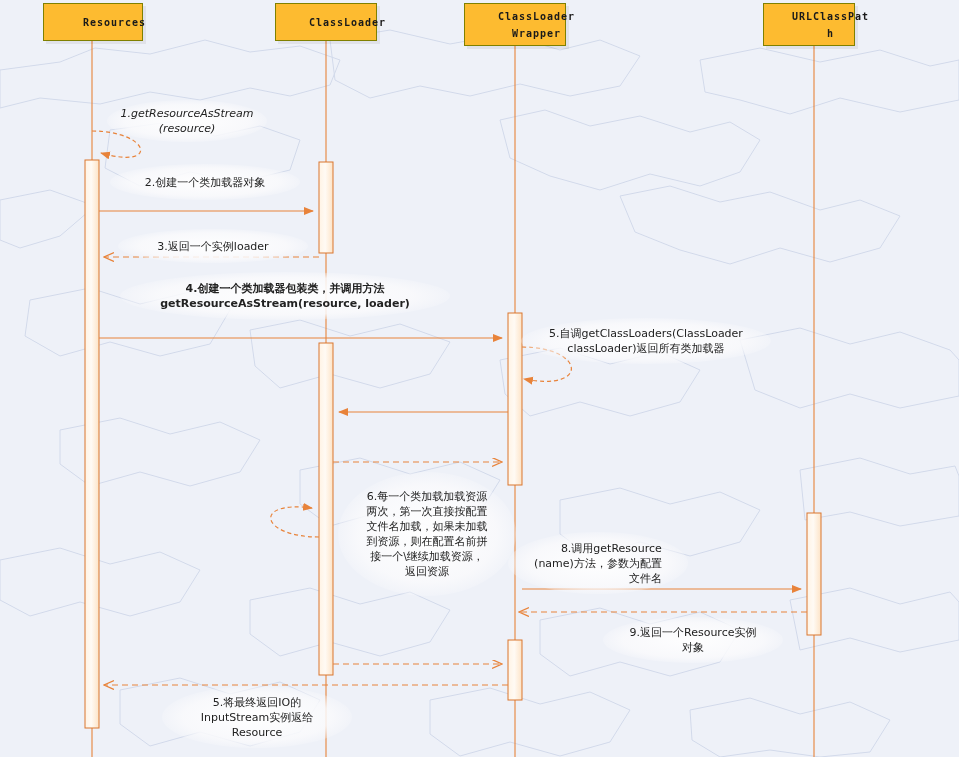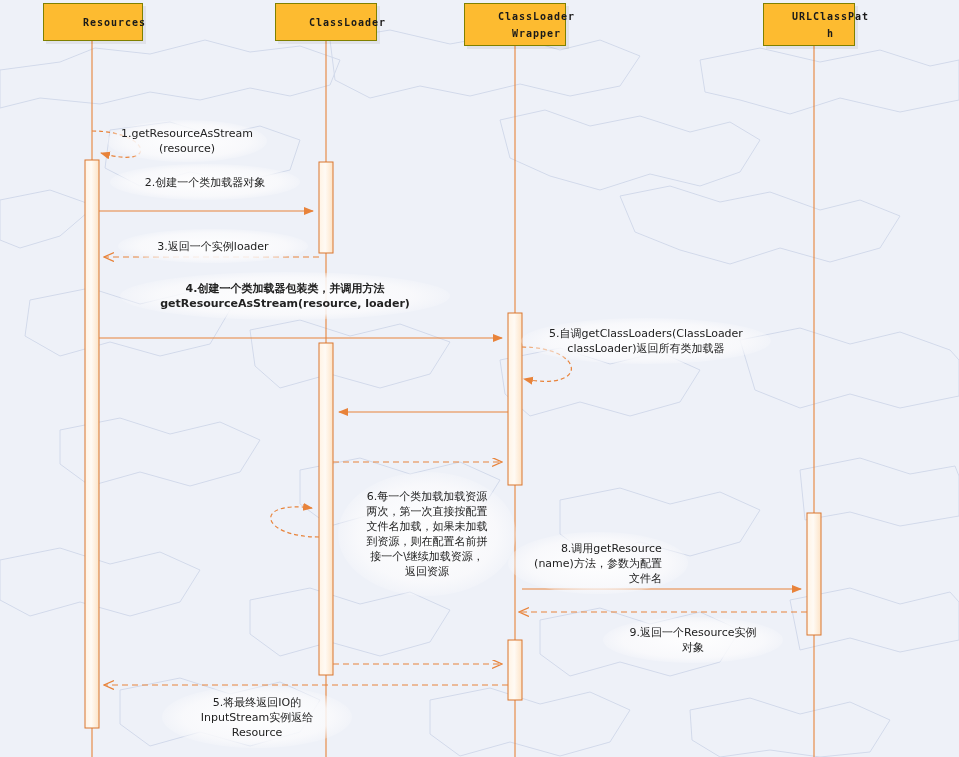--- a/index.html
+++ b/index.html
@@ -150,21 +150,21 @@
     <line x1="508" y1="685" x2="104" y2="685" stroke="#E8833A" stroke-width="1.2" stroke-dasharray="6,4" marker-end="url(#arrowOpen)"></line>
   </svg>
 
   <div class="actor-box" style="left:43px;  top:3px; width:100px; height:38px;">Resources</div>
   <div class="actor-box" style="left:275px; top:3px; width:102px; height:38px;">ClassLoader</div>
   <div class="actor-box" style="left:464px; top:3px; width:102px; height:43px;">ClassLoader
 Wrapper</div>
   <div class="actor-box" style="left:763px; top:3px; width:92px; height:43px;">URLClassPat
 h</div>
 
-  <div class="label" style="left:107px; top:120px; width:160px; height:42px;">1.getResourceAsStream
+  <div class="label" style="left:107px; top:100px; width:160px; height:42px;font-style:italic;">1.getResourceAsStream
 (resource)</div>
 
   <div class="label" style="left:110px; top:164px; width:190px; height:36px;">2.创建一个类加载器对象</div>
 
   <div class="label" style="left:118px; top:229px; width:190px; height:34px;">3.返回一个实例loader</div>
 
   <div class="label" style="left:120px; top:272px; width:330px; height:48px;font-weight:bold;">4.创建一个类加载器包装类，并调用方法
 getResourceAsStream(resource, loader)</div>
 
   <div class="label" style="left:521px; top:318px; width:250px; height:46px;">5.自调getClassLoaders(ClassLoader

